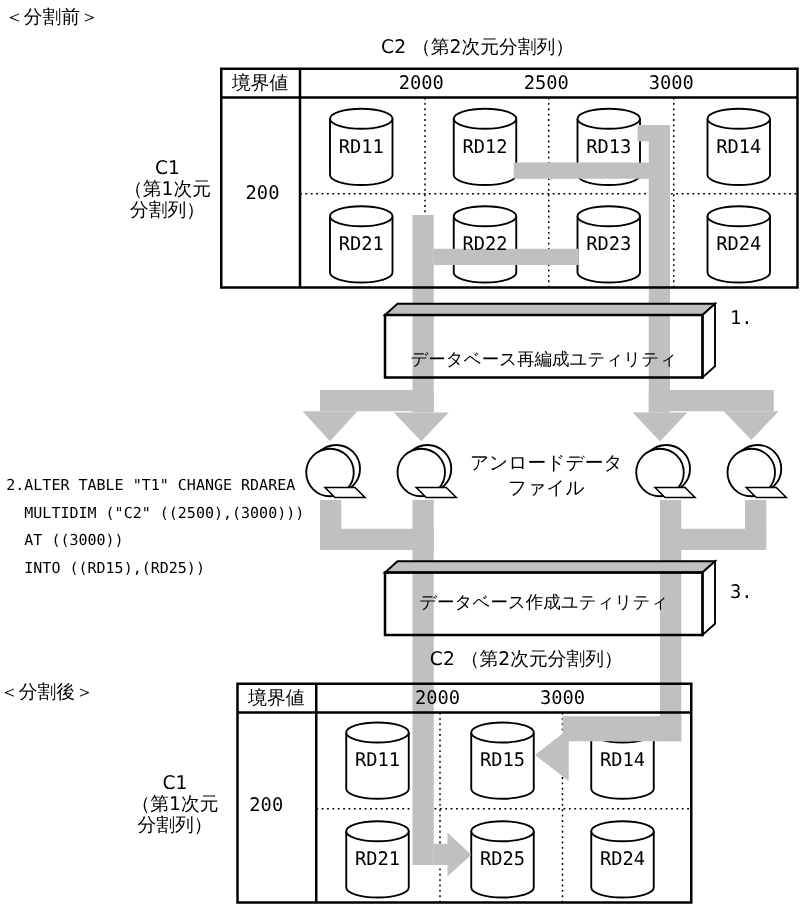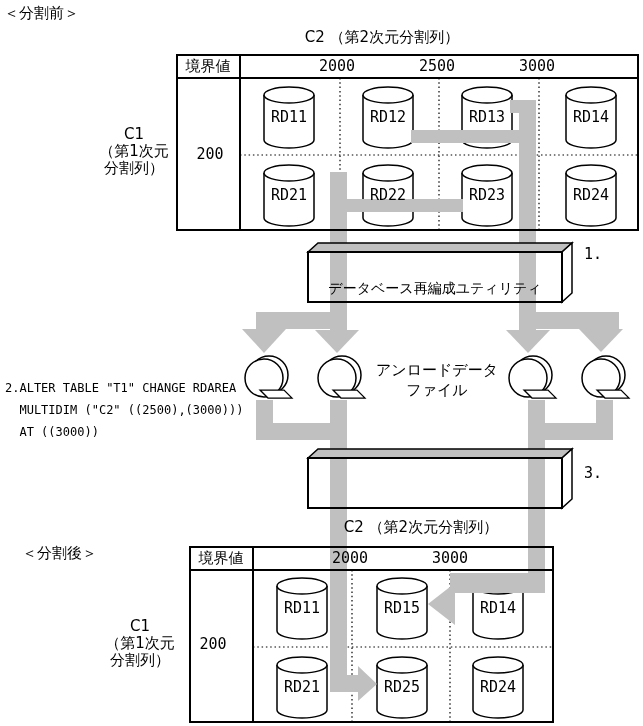--- a/index.html
+++ b/index.html
@@ -147,25 +147,27 @@
 
   <div class="t mono" style="left:584px;top:247px;">1.</div>
   <div class="t c boxlabel" style="left:435px;top:269px;margin-top:12px;">データベース再編成ユティリティ</div>
 
   <div class="t c" style="left:437px;top:363px;">アンロードデータ</div>
   <div class="t c" style="left:437px;top:383px;">ファイル</div>
 
   <div class="t sql" style="left:5px;top:377px;">2.ALTER TABLE "T1" CHANGE RDAREA</div>
   <div class="t sql" style="left:5px;top:399px;">  MULTIDIM ("C2" ((2500),(3000)))</div>
   <div class="t sql" style="left:5px;top:421px;">  AT ((3000))</div>
+  <div class="t sql" style="left:5px;top:443px;">  INTO ((RD15),(RD25))</div>
 
   <div class="t mono" style="left:584px;top:466px;">3.</div>
+  <div class="t c boxlabel" style="left:435px;top:475px;">データベース作成ユティリティ</div>
 
   <div class="t c" style="left:421px;top:520px;">C2 （第2次元分割列）</div>
-  <div class="t" style="left:22px;top:546px;">＜分割後＞</div>
+  <div class="t" style="left:0;top:546px;">＜分割後＞</div>
 
   <div class="t c" style="left:221px;top:551px;">境界値</div>
   <div class="t c mono" style="left:350px;top:551px;">2000</div>
   <div class="t c mono" style="left:450px;top:551px;">3000</div>
 
   <div class="t c" style="left:140px;top:619px;">C1</div>
   <div class="t c" style="left:140px;top:636px;">（第1次元</div>
   <div class="t c" style="left:140px;top:653px;">分割列）</div>
   <div class="t c mono" style="left:213px;top:637px;">200</div>
 

